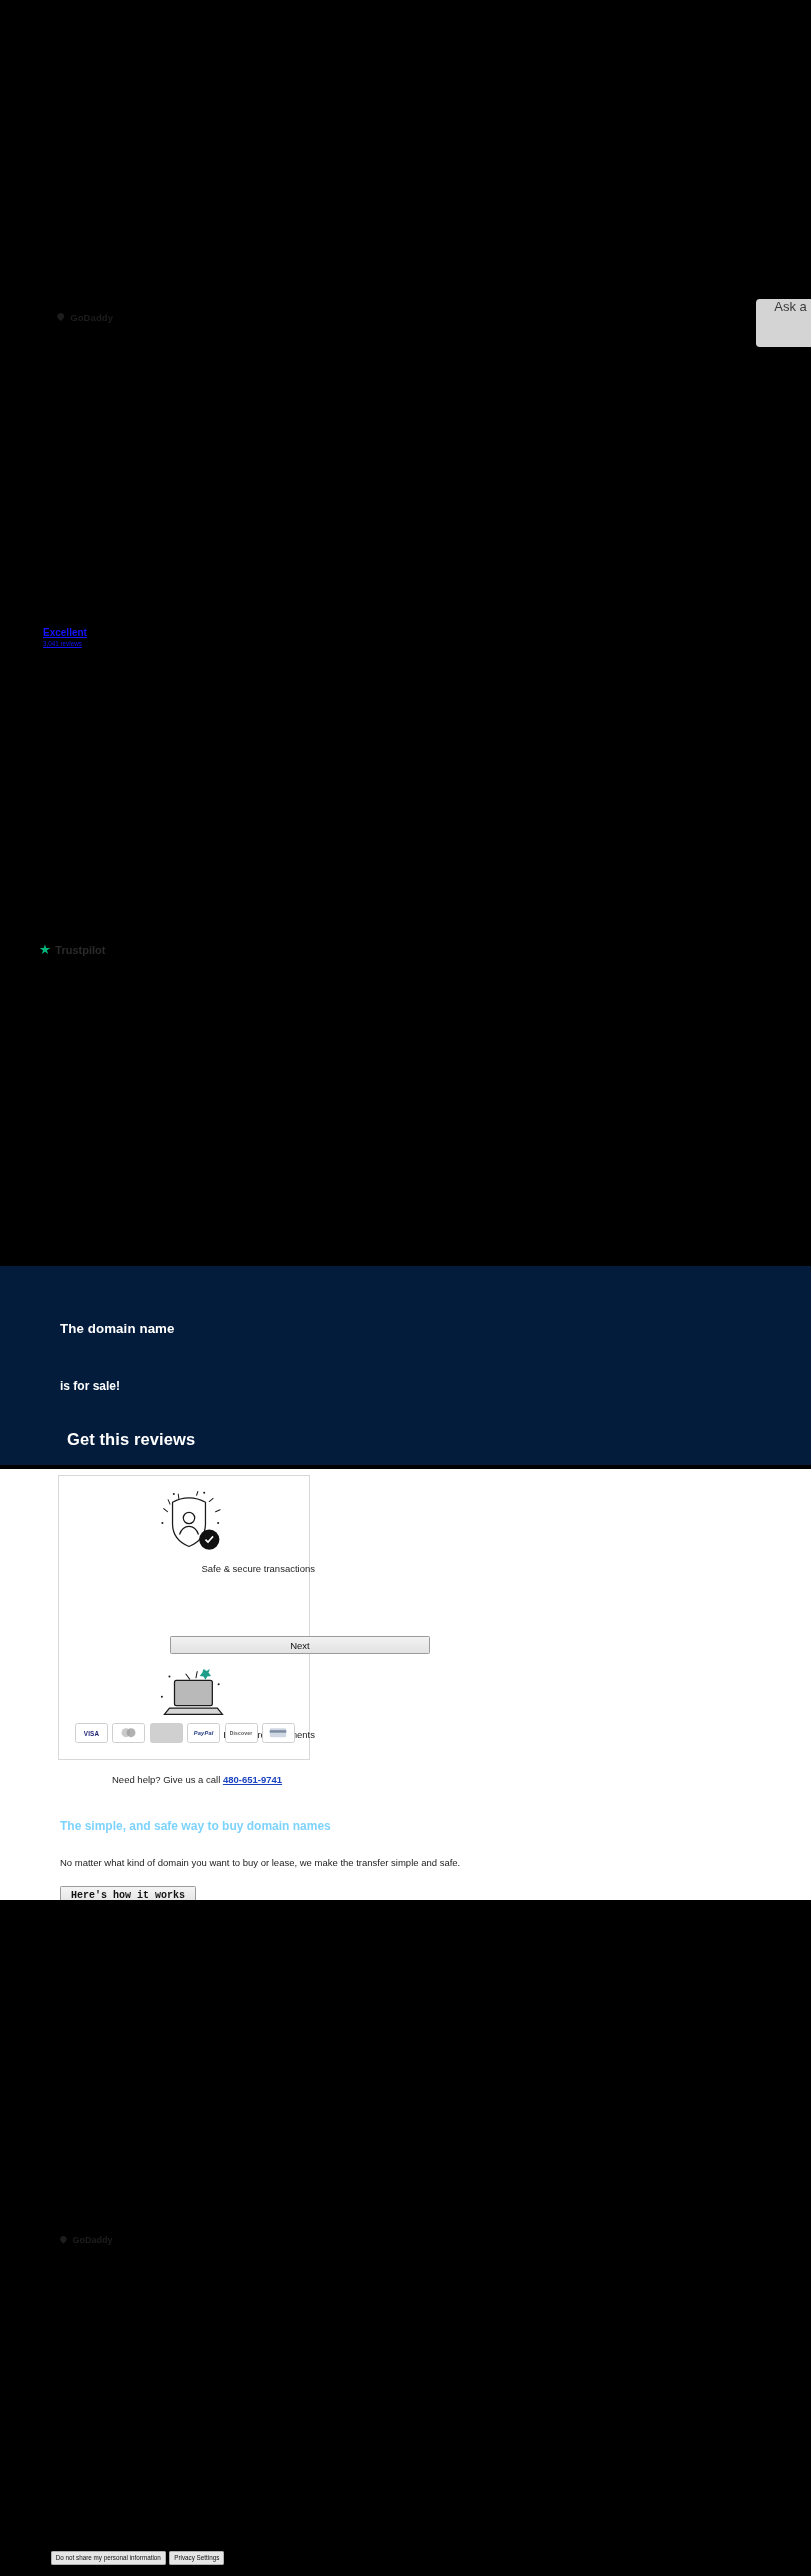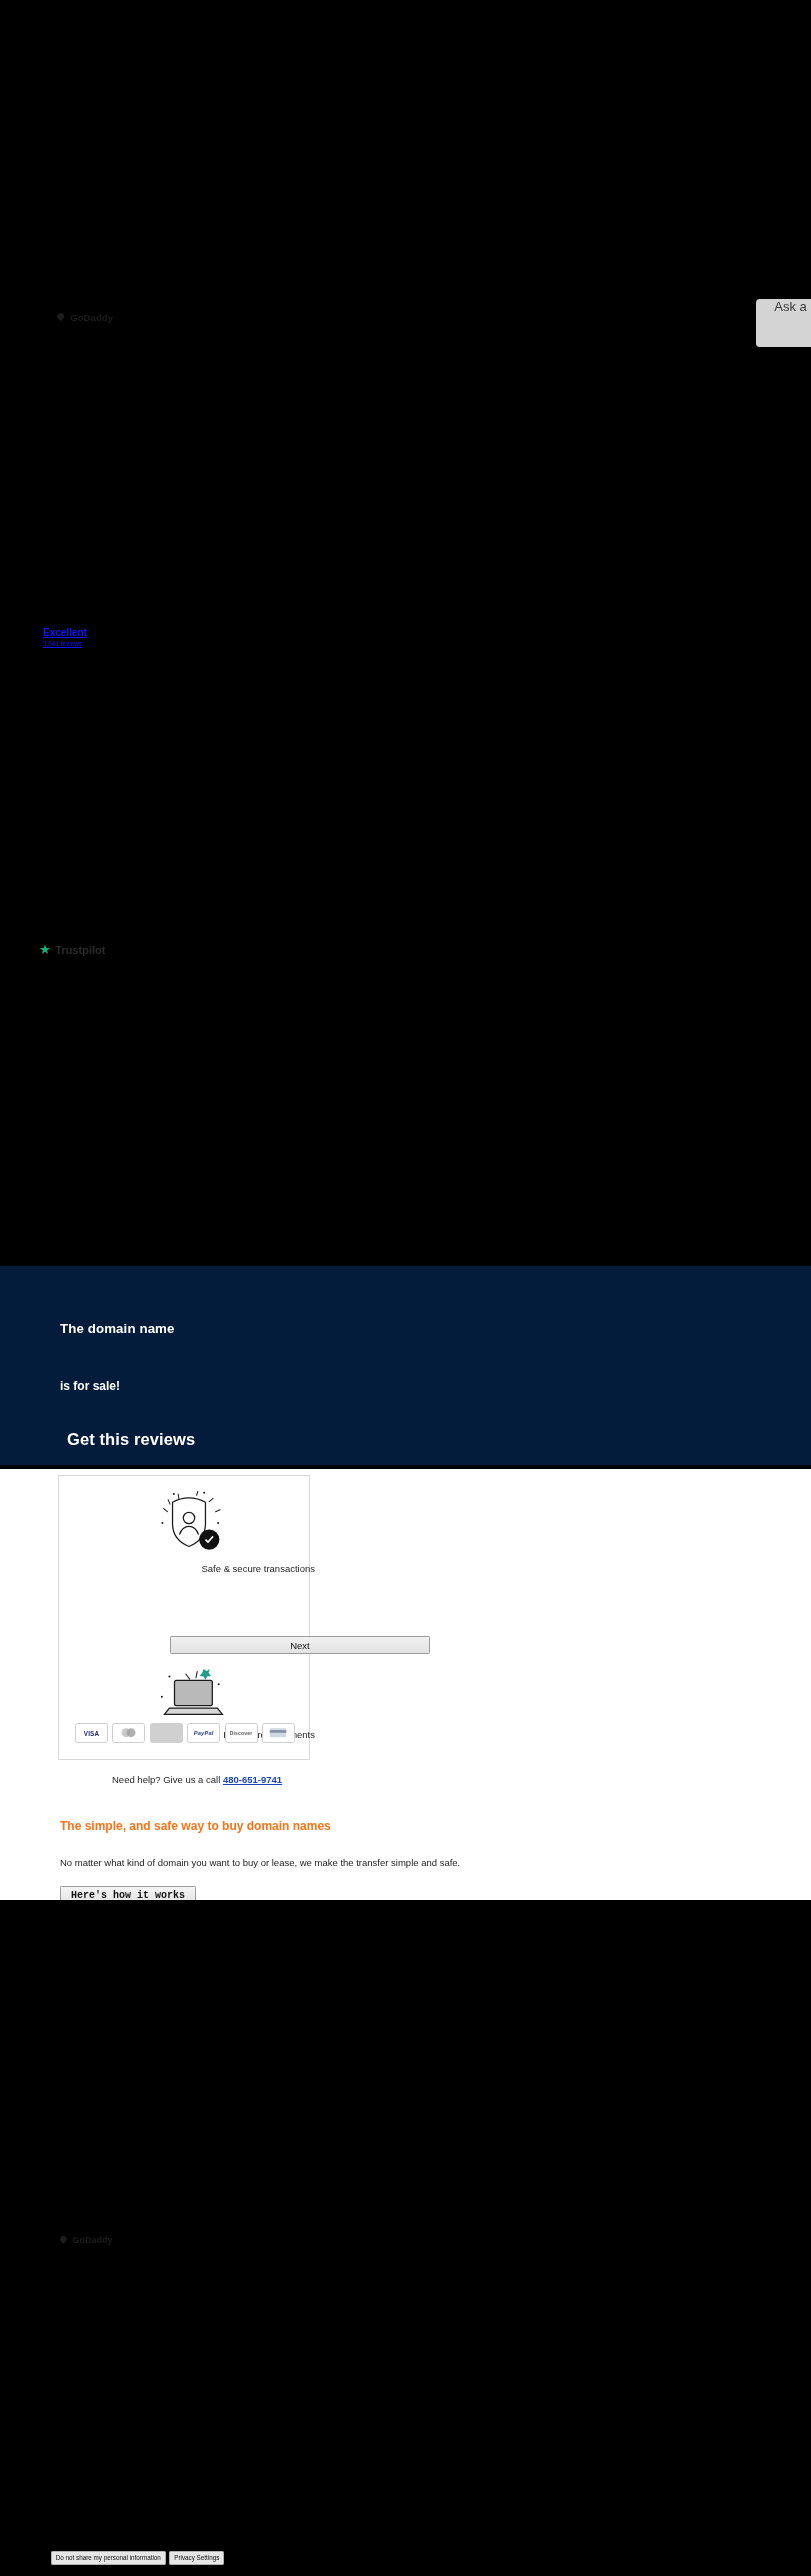--- a/index.html
+++ b/index.html
@@ -220,21 +220,21 @@
     color: #1a43bf;
     font-weight: bold;
     text-decoration: underline;
   }
 
   .simple-head {
     position: absolute;
     left: 60px; top: 1819px;
     font-size: 12px;
     font-weight: bold;
-    color: #f97316;
+    color: #7dd3fc;
   }
   .simple-sub {
     position: absolute;
     left: 60px; top: 1857px;
     font-size: 9.5px;
     color: #222;
   }
   .how-btn {
     position: absolute;
     left: 60px; top: 1886px;

